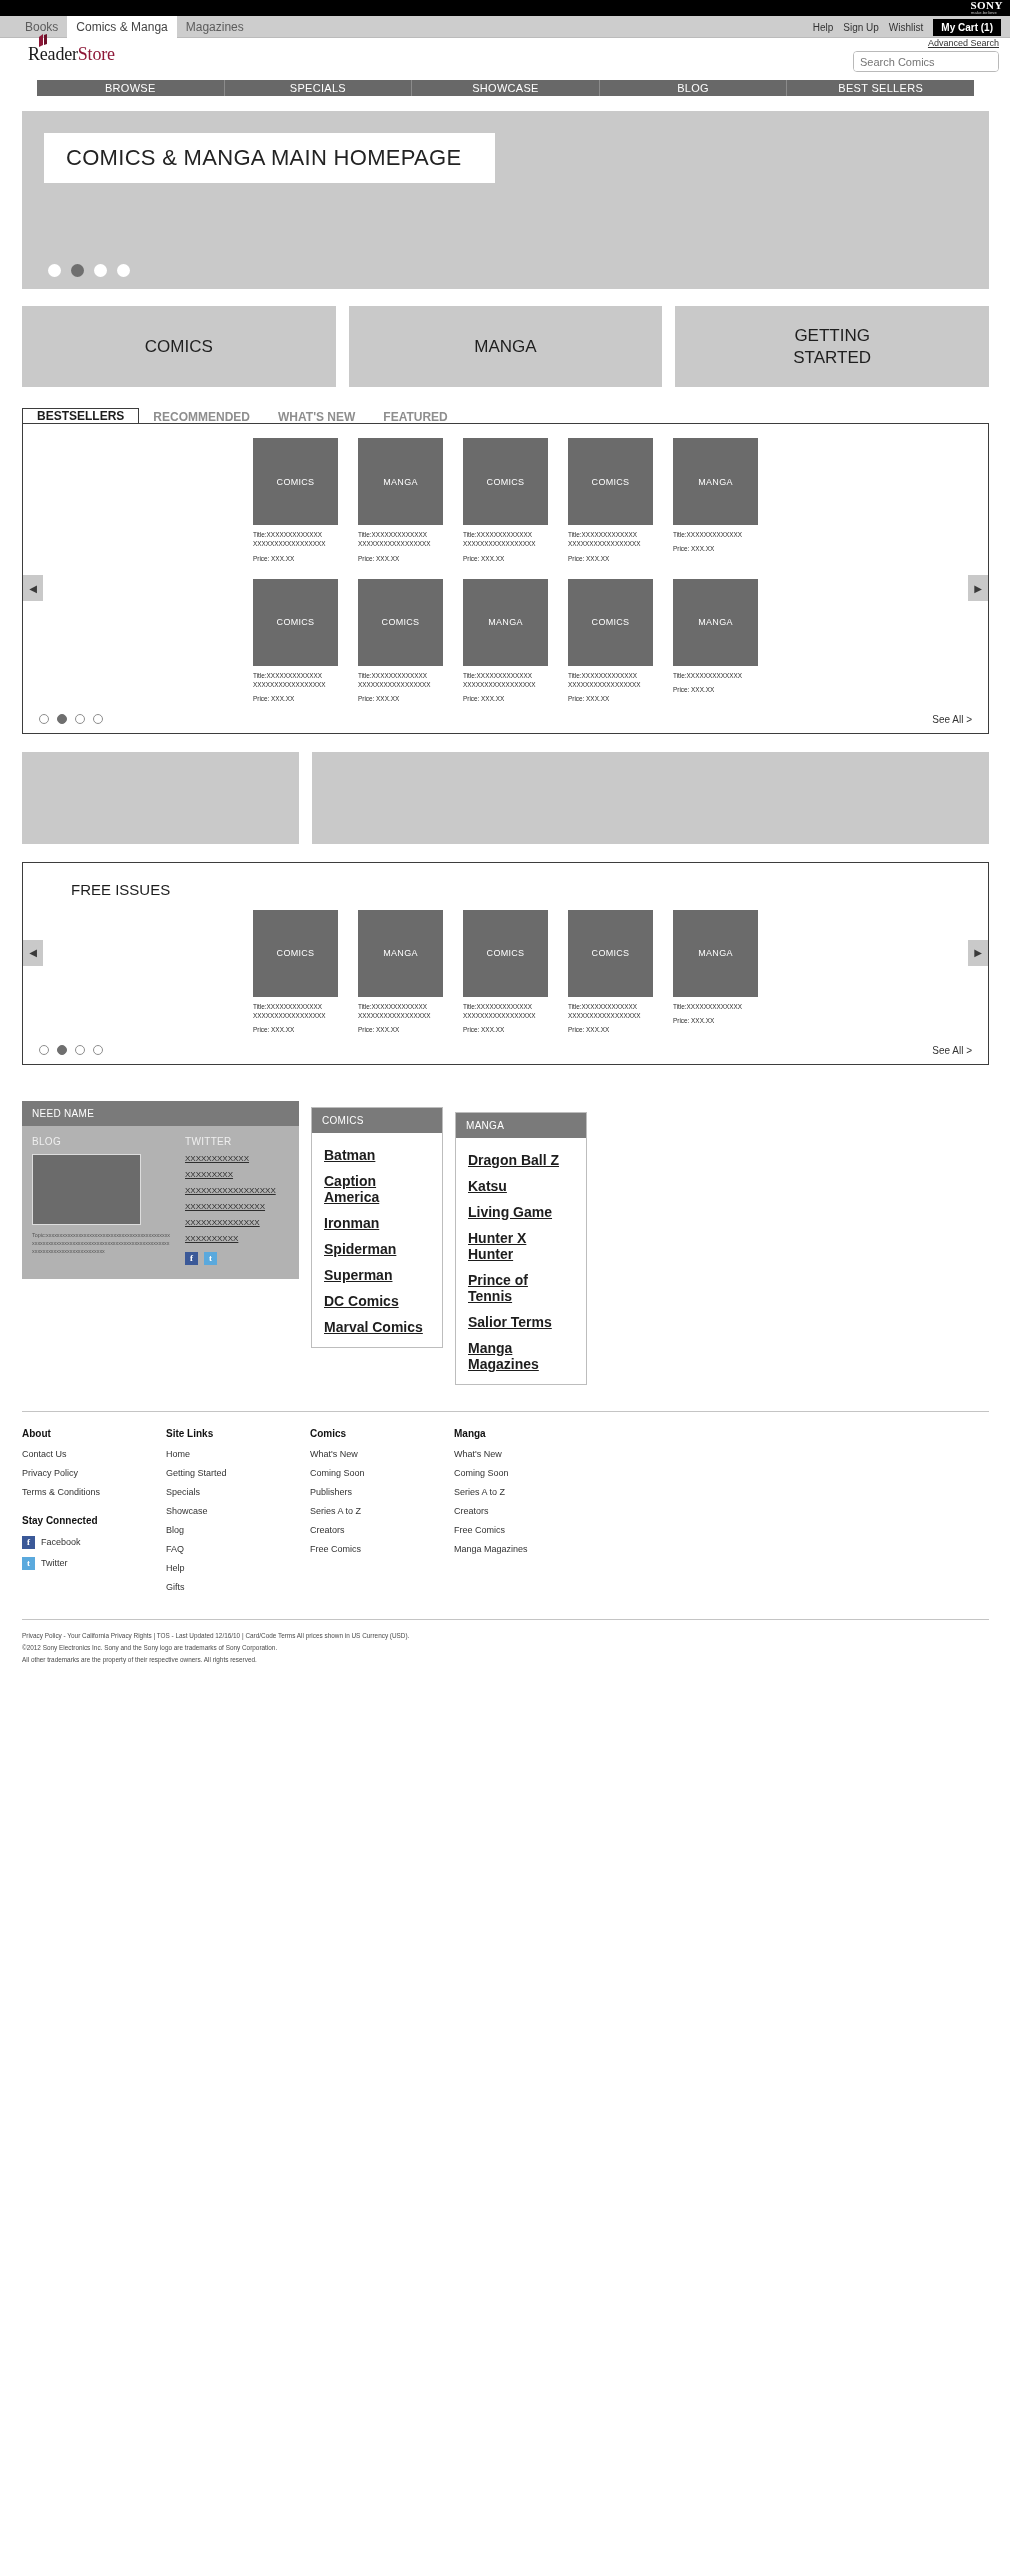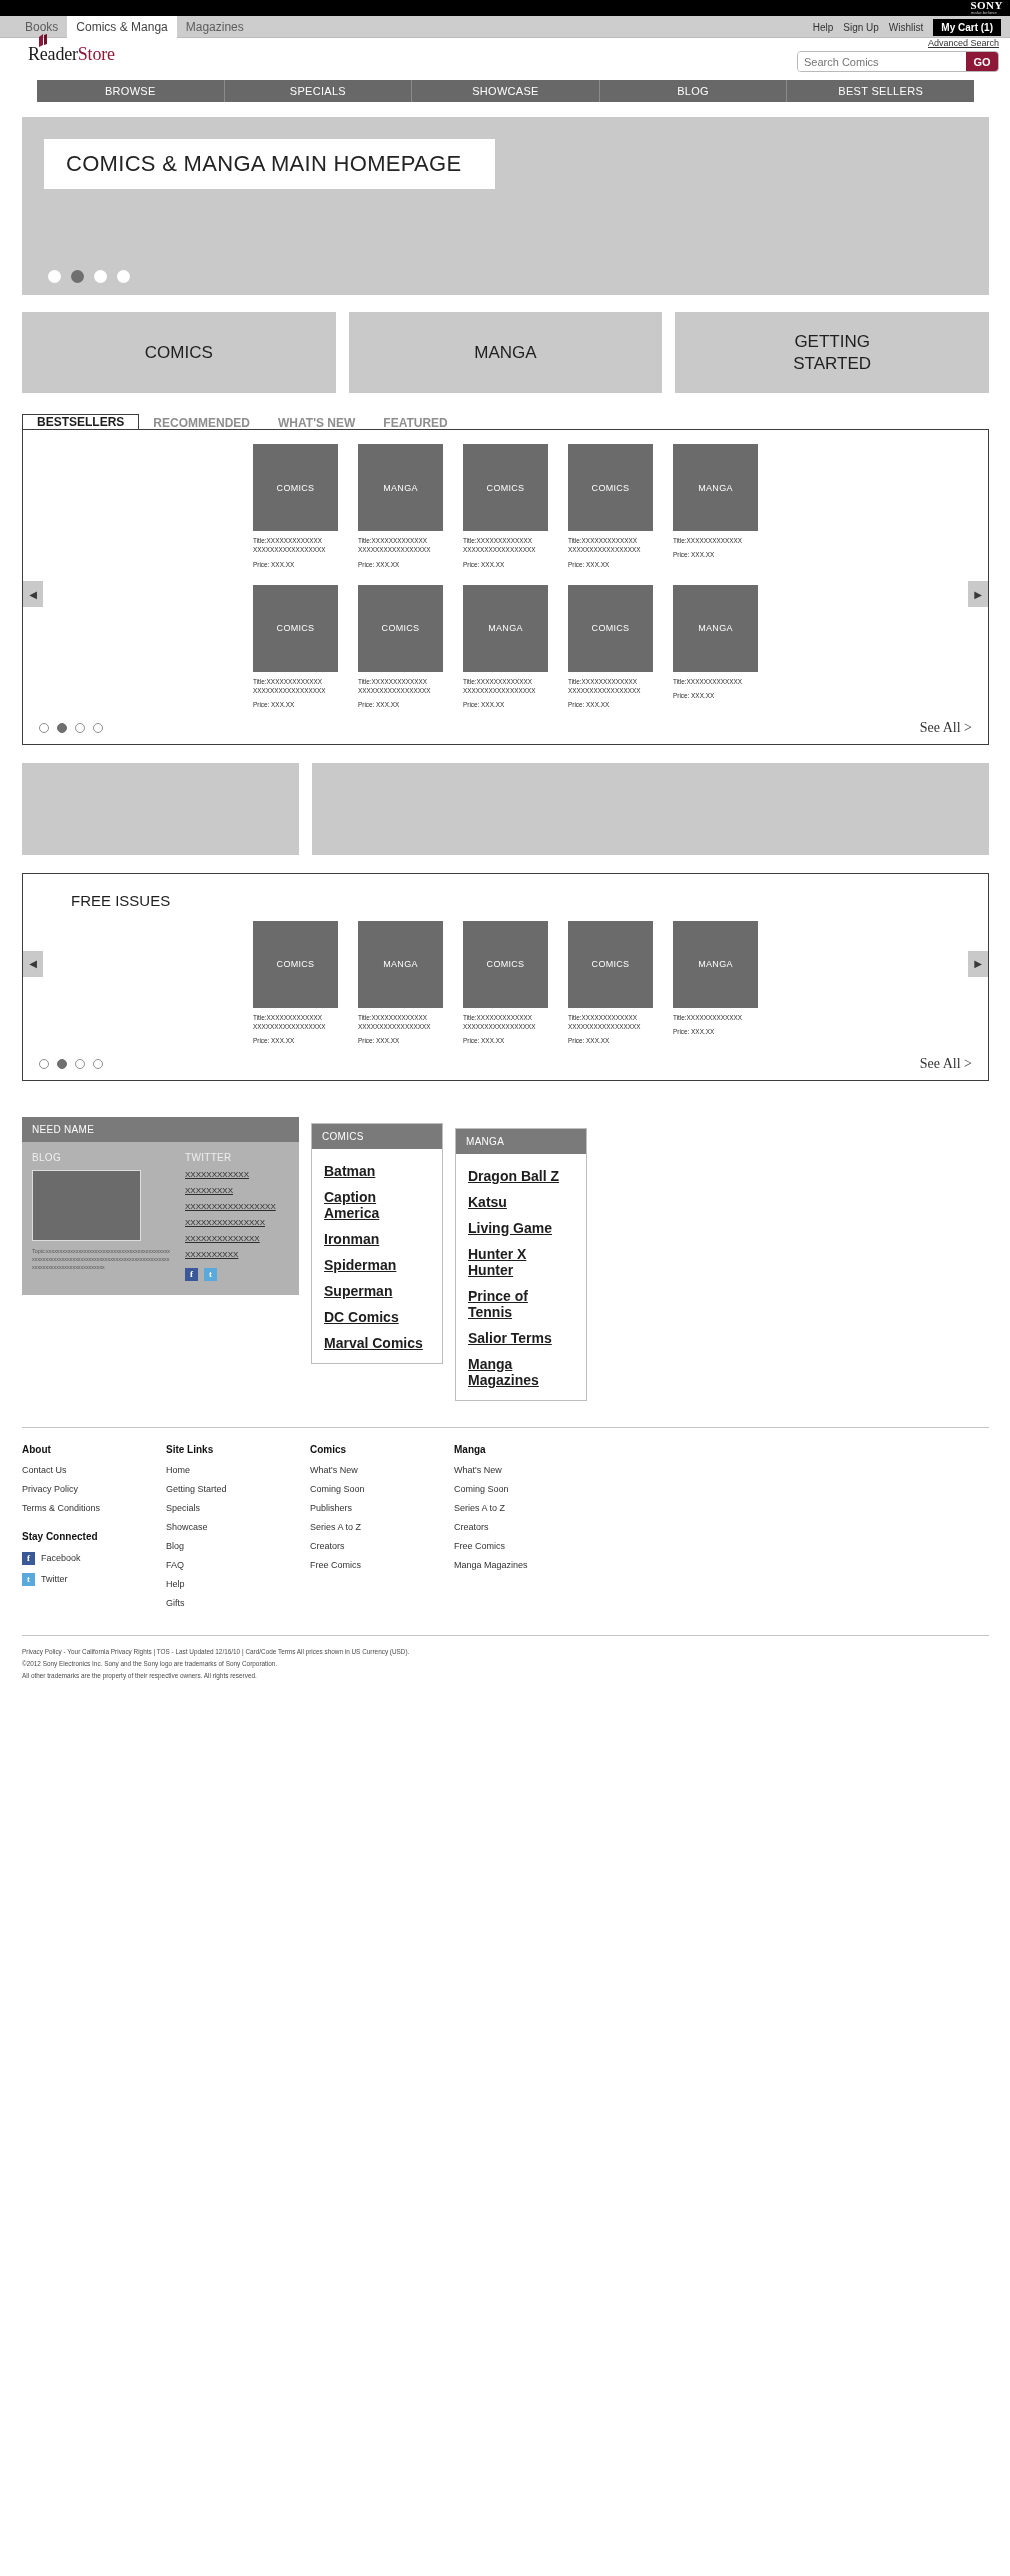--- a/index.html
+++ b/index.html
@@ -59,35 +59,35 @@
   .logo-mark {
     position: absolute; left: 10px; top: -10px; width: 10px; height: 14px;
   }
   .adv-search {
     position: absolute; right: 12px; top: 0px; font-size: 9px;
     color: #333; text-decoration: underline; cursor: pointer;
   }
   .search-wrap {
     position: absolute; right: 12px; top: 13px;
     display: flex; border: 1px solid #b9b9b9; border-radius: 4px; overflow: hidden;
-    background: #fff; width: 202px; height: 21px;
+    background: #fff; width: 146px; height: 21px;
   }
   .search-input {
     flex: 1; border: none; outline: none; font-size: 11px;
     padding: 0 6px; color: #888; font-family: "Liberation Sans", sans-serif;
   }
   .go-btn {
     width: 32px; background: #8e1838; color: #fff; border: none;
     font-size: 11px; font-weight: bold; cursor: pointer;
     font-family: "Liberation Sans", sans-serif;
   }
 
   
   .main-nav {
-    margin: 0 37px; height: 22px; background: #686868;
+    margin: 0 37px; height: 16px; background: #686868;
     display: flex; align-items: stretch;
   }
   .nav-item {
     flex: 1; display: flex; align-items: center; justify-content: center;
     color: #fff; font-size: 11px; letter-spacing: 0.3px; cursor: pointer;
     border-right: 1px solid #8b8b8b;
   }
   .nav-item:last-child { border-right: none; }
 
   
@@ -144,21 +144,21 @@
   }
   .prod-meta { margin-top: 5px; font-size: 6.4px; color: #2b2b2b; line-height: 1.45; }
 
   .panel-foot {
     display: flex; align-items: center; justify-content: space-between;
     padding: 10px 16px 0;
   }
   .small-dots { display: flex; gap: 8px; }
   .sdot { width: 10px; height: 10px; border-radius: 50%; border: 1px solid #8e8e8e; background: #fff; cursor: pointer; }
   .sdot.on { background: #6f6f6f; border-color: #6f6f6f; }
-  .see-all { font-size: 14px; color: #333; cursor: pointer; font-family: Liberation Serif, serif; }
+  .see-all { font-size: 10px; color: #333; cursor: pointer; }
 
   
   .promos { margin: 18px 22px 0; display: flex; gap: 13px; }
   .promo-a { width: 277px; height: 92px; background: #c9c9c9; cursor: pointer; }
   .promo-b { flex: 1; height: 92px; background: #c9c9c9; cursor: pointer; }
 
   
   .free-box { margin: 18px 22px 0; border: 1px solid #3d3d3d; position: relative; padding: 14px 0 8px; }
   .free-title { font-size: 15px; color: #1d1d1d; padding: 4px 0 12px 48px; }
 

